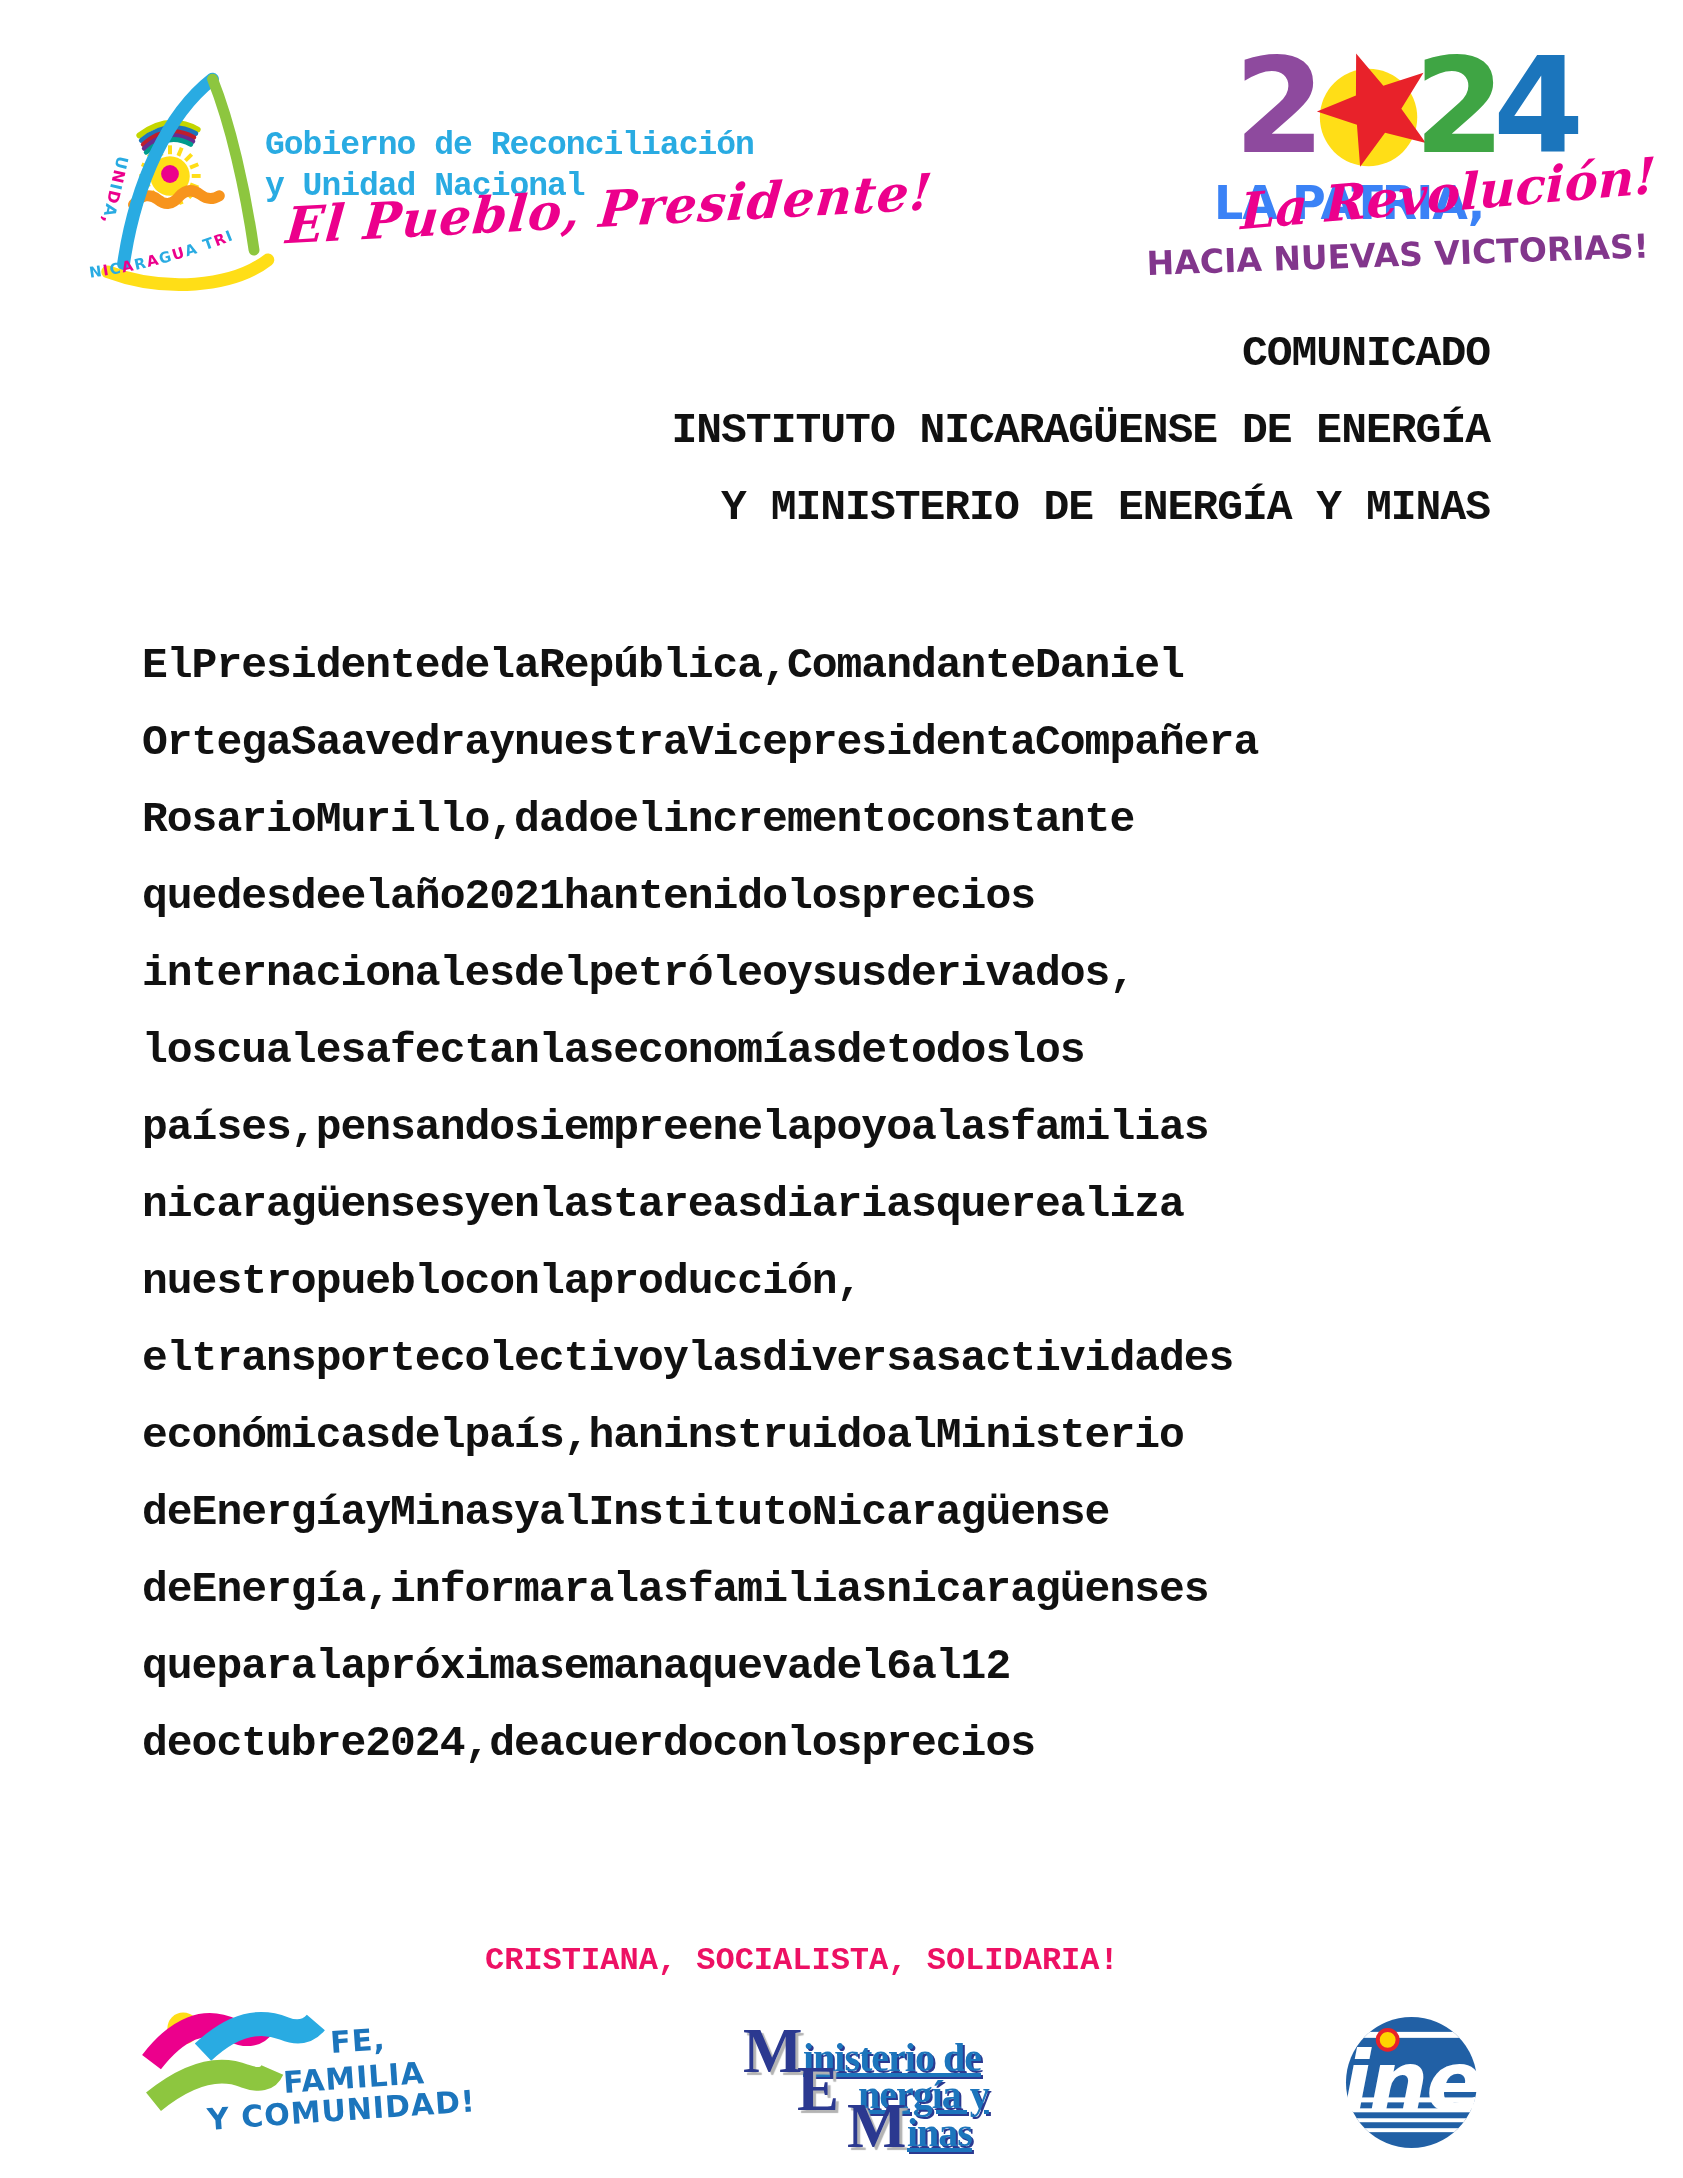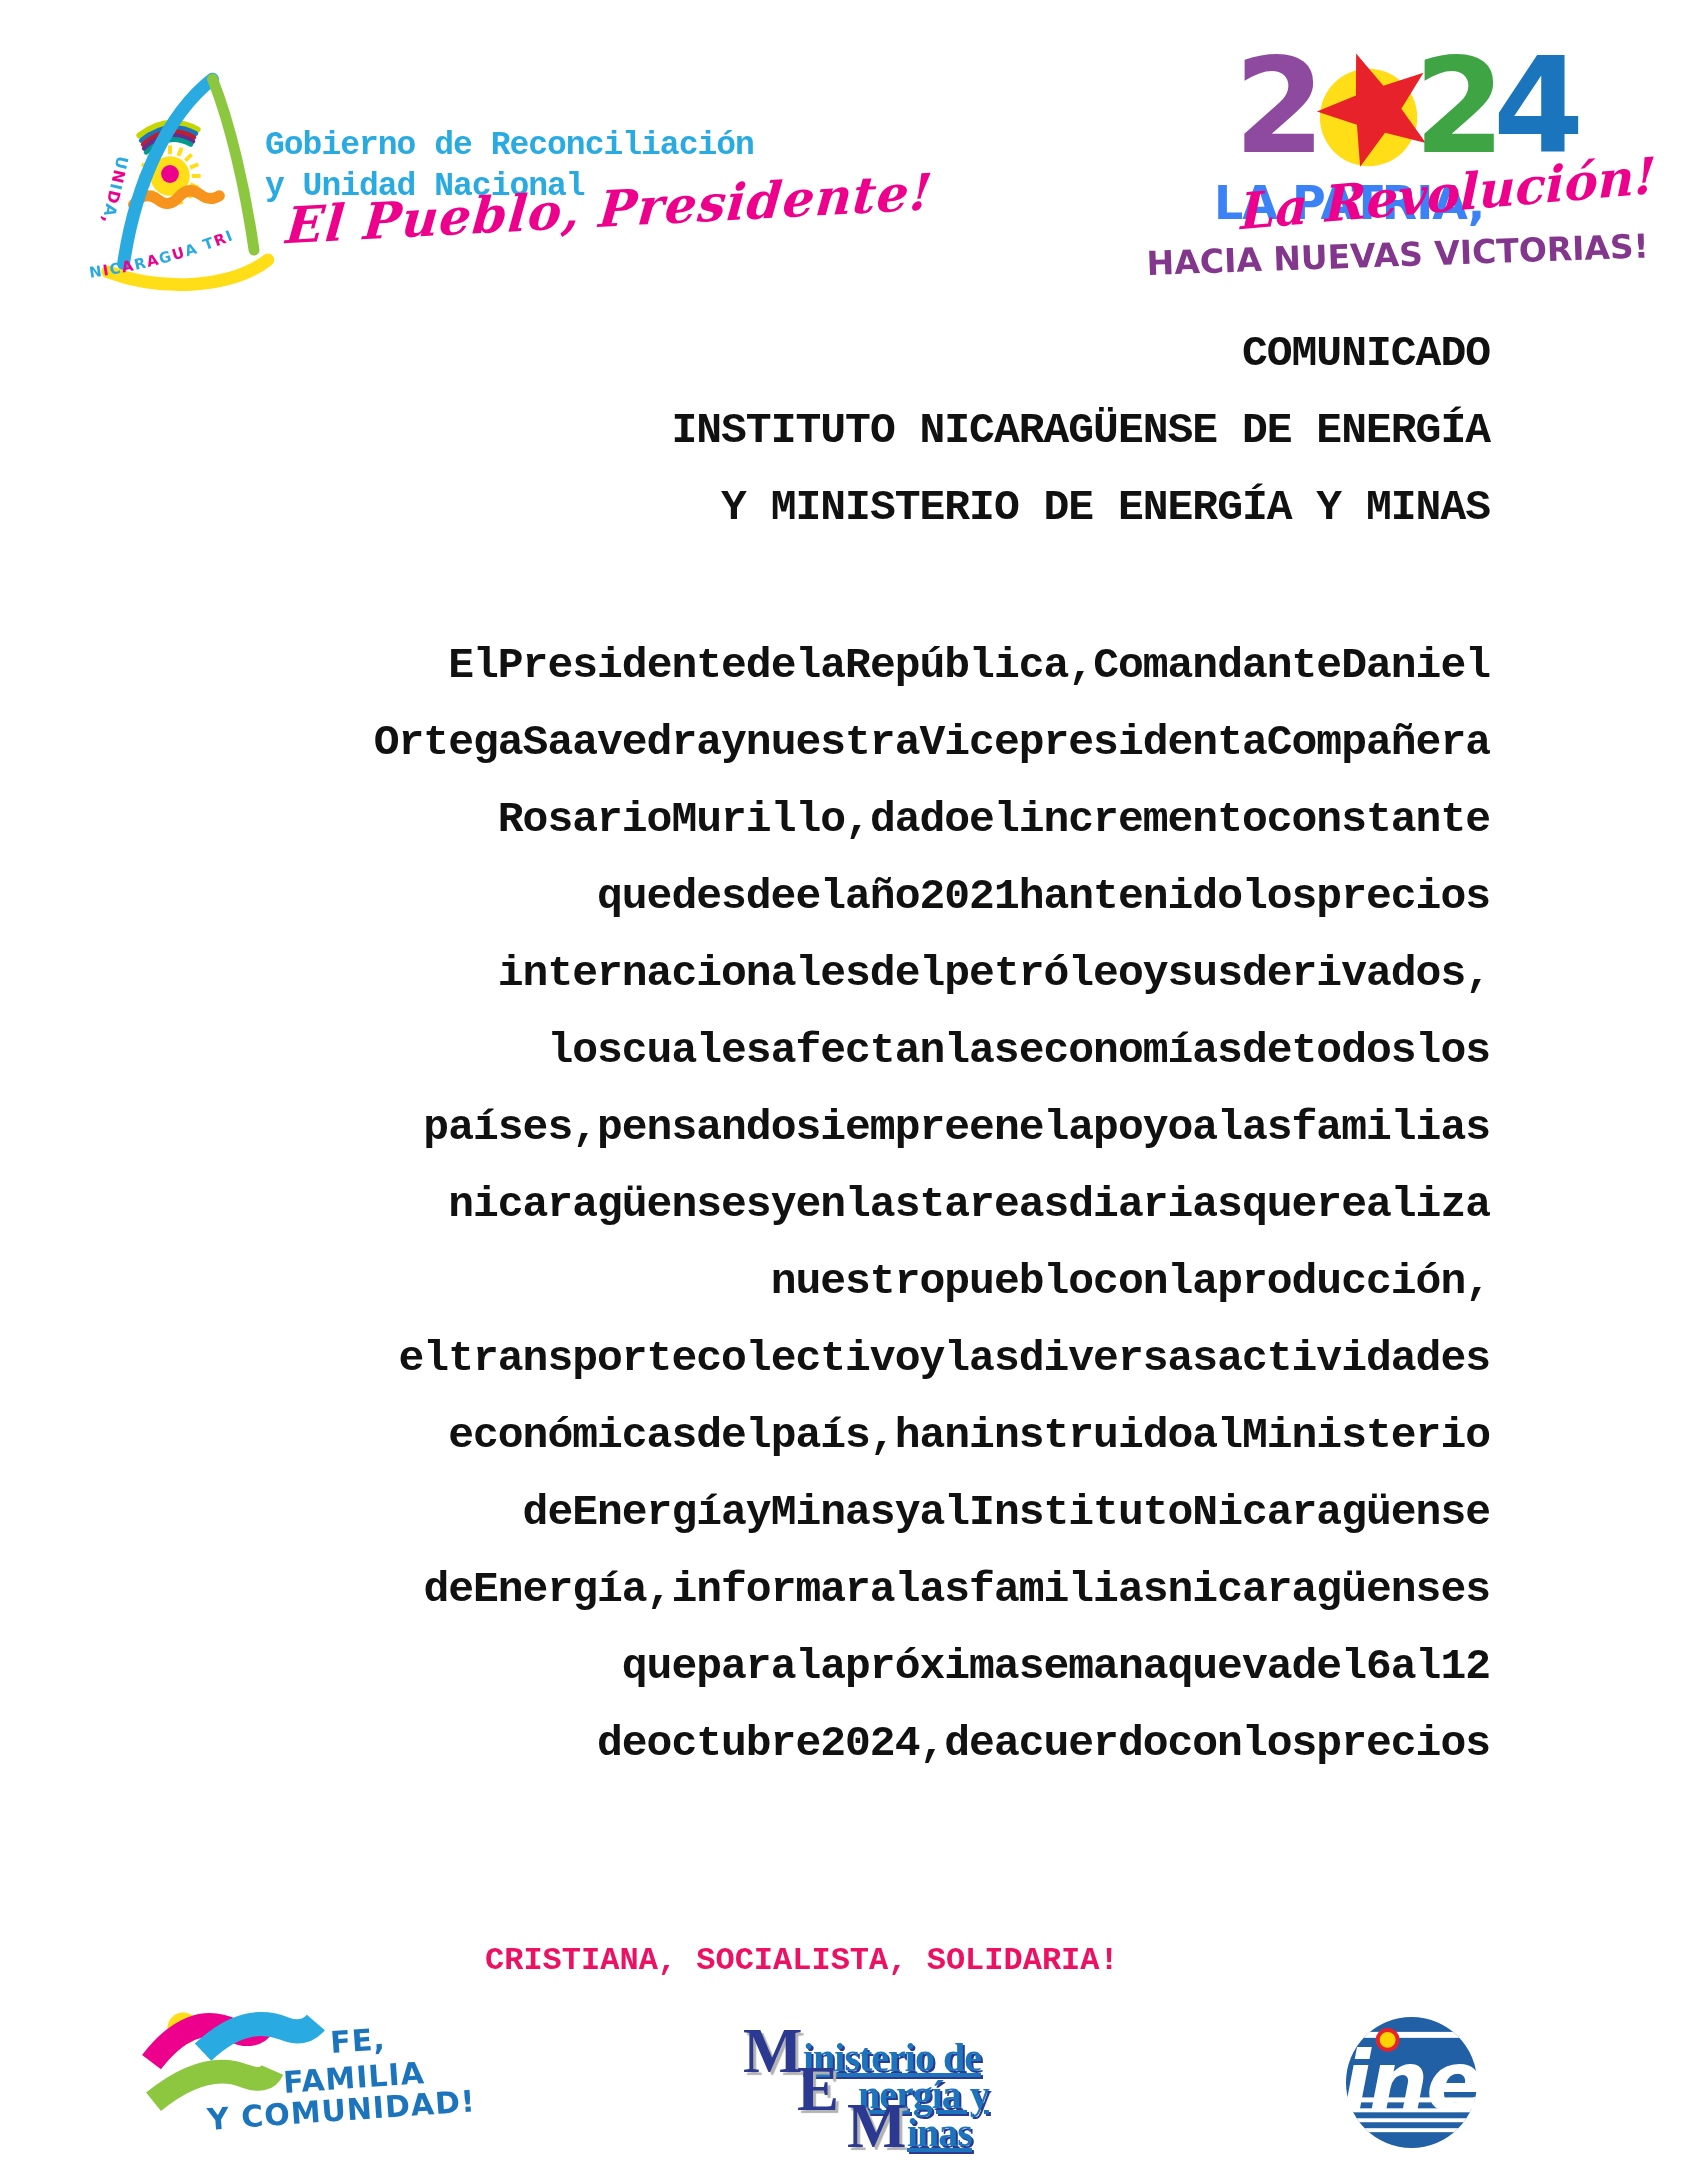--- a/index.html
+++ b/index.html
@@ -52,21 +52,21 @@
 
   
   #title-block{left:142px;top:315px;width:1348px;color:#111;}
   .tline{
     height:77px;line-height:77px;
     font-family:"Liberation Mono","DejaVu Sans Mono",monospace;
     font-weight:bold;font-size:43px;white-space:nowrap;letter-spacing:-1px;text-align:right;
   }
   #body-text{left:142px;top:627px;width:1348px;color:#111;}
   .bline{
-    height:77px;line-height:77px;display:flex;justify-content:flex-end;
+    height:77px;line-height:77px;display:flex;justify-content:flex-start;
     font-family:"Liberation Mono","DejaVu Sans Mono",monospace;
     font-weight:bold;font-size:43px;white-space:nowrap;letter-spacing:-1px;
   }
   .bline span{display:inline-block;}
 
   
   #motto{
     left:485px;top:1942px;
     font-family:"Liberation Mono","DejaVu Sans Mono",monospace;
     font-weight:bold;font-size:32px;color:#ED1164;white-space:nowrap;

